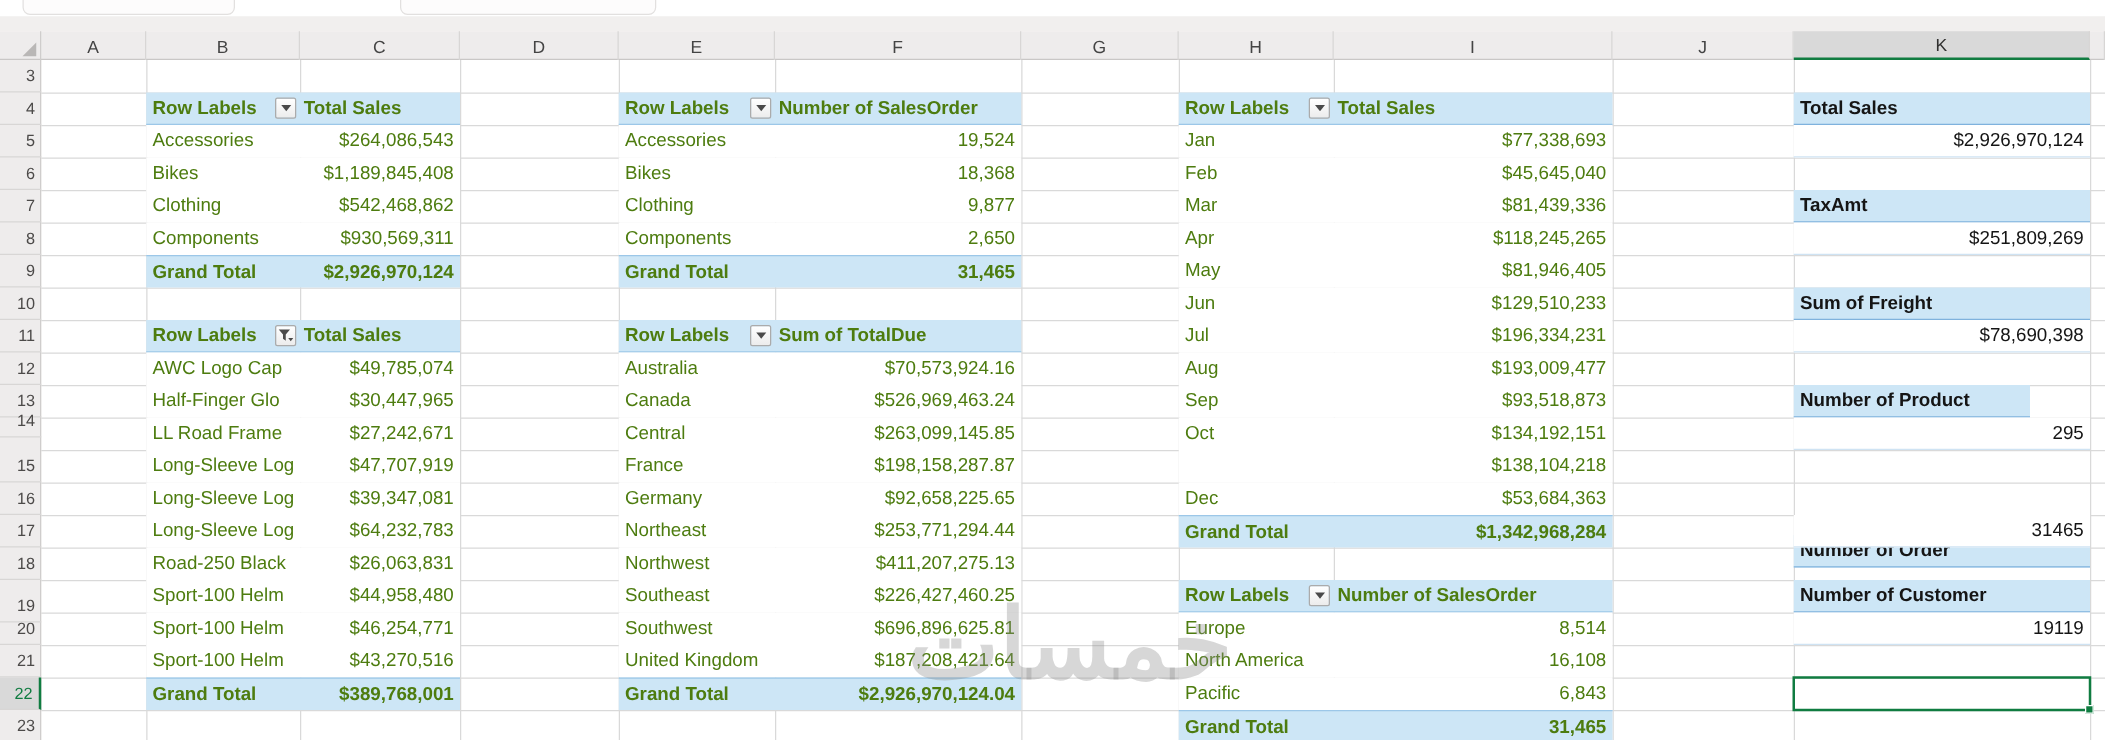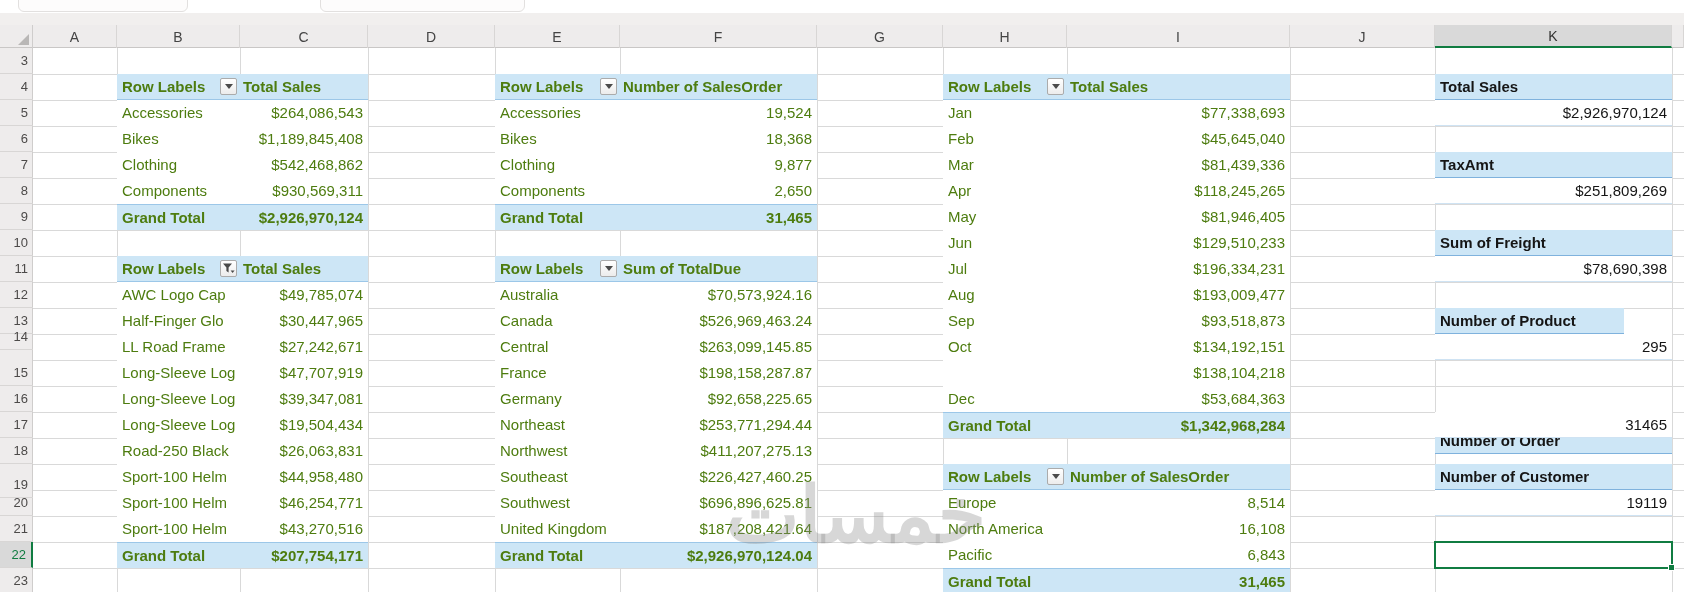--- a/index.html
+++ b/index.html
@@ -210,41 +210,41 @@
         <div class="prow">
           <div class="plabel" style="width: 123px;">Long-Sleeve Log</div>
           <div class="pval">$47,707,919</div>
         </div>
         <div class="prow">
           <div class="plabel" style="width: 123px;">Long-Sleeve Log</div>
           <div class="pval">$39,347,081</div>
         </div>
         <div class="prow">
           <div class="plabel" style="width: 123px;">Long-Sleeve Log</div>
-          <div class="pval">$19,504,434</div>
+          <div class="pval">$64,232,783</div>
         </div>
         <div class="prow">
           <div class="plabel" style="width: 123px;">Road-250 Black</div>
           <div class="pval">$26,063,831</div>
         </div>
         <div class="prow">
           <div class="plabel" style="width: 123px;">Sport-100 Helm</div>
           <div class="pval">$44,958,480</div>
         </div>
         <div class="prow">
           <div class="plabel" style="width: 123px;">Sport-100 Helm</div>
           <div class="pval">$46,254,771</div>
         </div>
         <div class="prow">
           <div class="plabel" style="width: 123px;">Sport-100 Helm</div>
           <div class="pval">$43,270,516</div>
         </div>
         <div class="prow ptotal">
           <div class="plabel" style="width: 123px;">Grand Total</div>
-          <div class="pval">$207,754,171</div>
+          <div class="pval">$389,768,001</div>
         </div>
       </div>
       <div class="pivot" style="left: 495px; top: 74px; width: 322px;">
         <div class="prow phead">
           <div class="plabel" style="width: 125px;">
             <span>Row Labels</span>
             <span class="fbtn">
               <span class="tri"></span>
             </span>
           </div>

